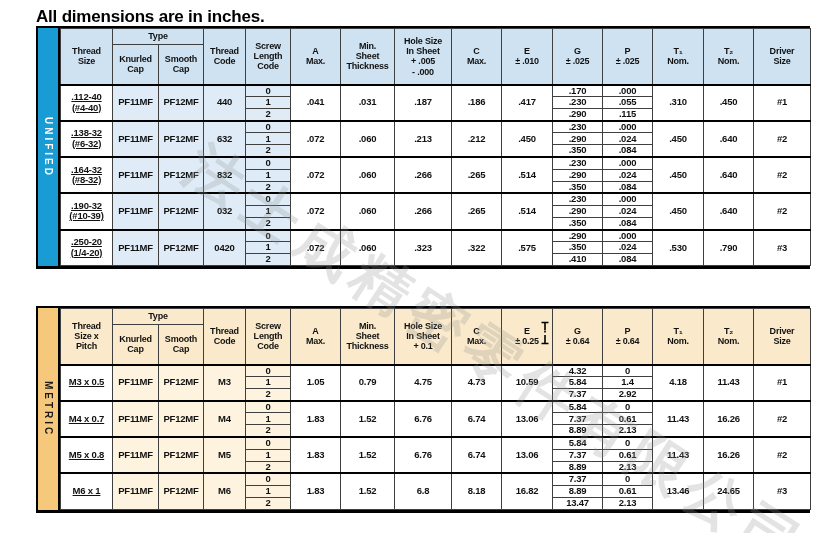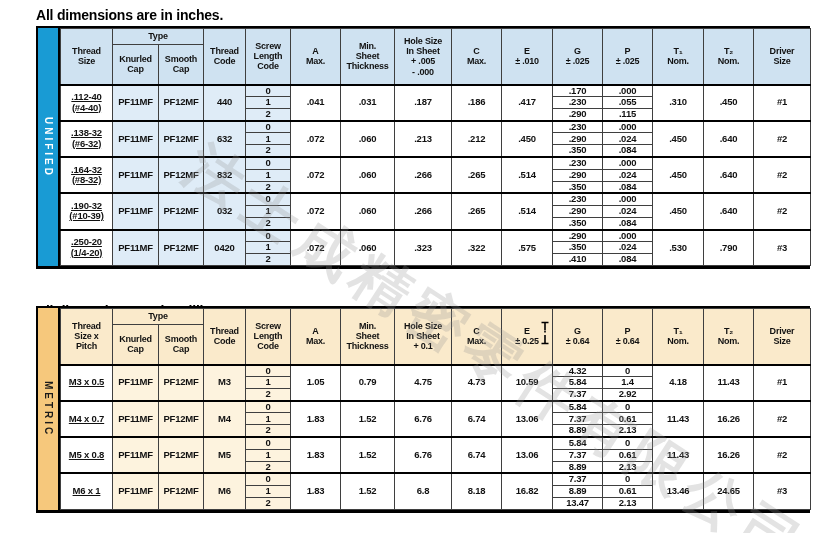--- a/index.html
+++ b/index.html
@@ -1,21 +1,21 @@
 <!DOCTYPE html>
 <html><head>
 <meta charset="utf-8">
 <style>
   html,body{margin:0;padding:0;}
   body{
     width:818px;height:533px;position:relative;background:#ffffff;overflow:hidden;
     font-family:"Liberation Sans","DejaVu Sans",sans-serif;color:#111;
   }
   .note{
-    position:absolute;left:36px;font-size:14px;font-weight:bold;letter-spacing:-0.2px;color:#000;
+    position:absolute;left:36px;font-size:17px;font-weight:bold;letter-spacing:-0.2px;color:#000;
   }
   .tablewrap{
     position:absolute;left:36px;width:774px;box-sizing:border-box;background:#fff;
     border:2px solid #000;border-bottom-width:3px;display:flex;align-items:stretch;
   }
   .sidebar{
     width:20px;flex:0 0 20px;border-right:2px solid #000;
     display:flex;align-items:center;justify-content:center;
   }
   .vert{

